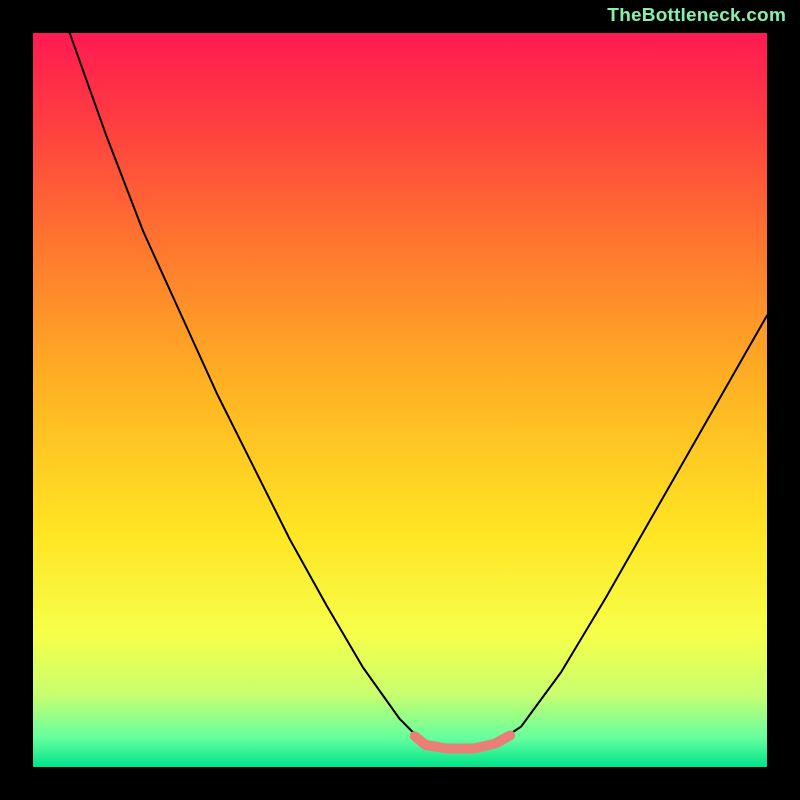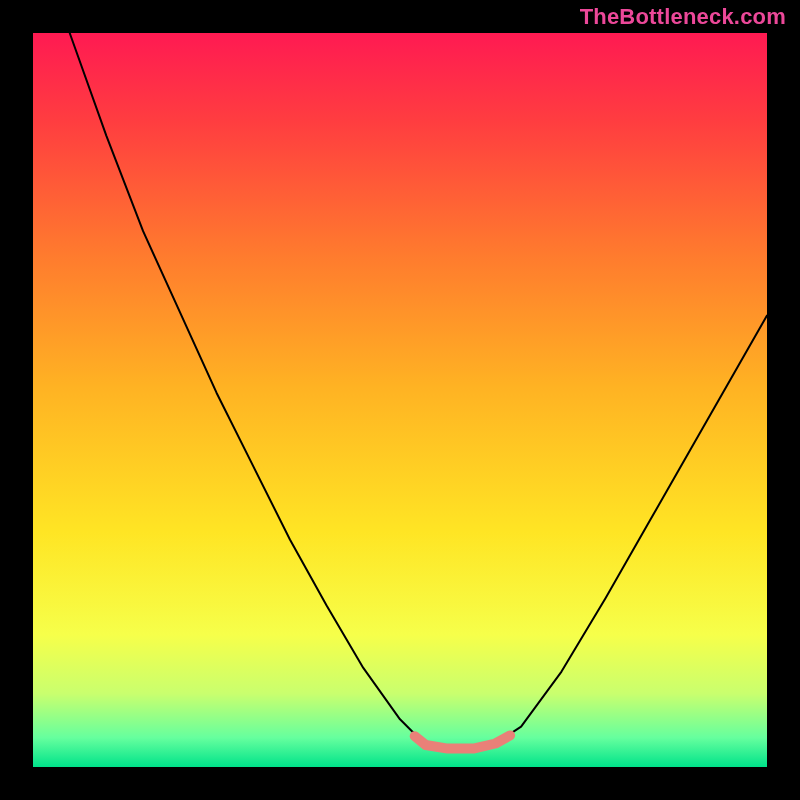--- a/index.html
+++ b/index.html
@@ -14,22 +14,22 @@
   .frame {
     position: relative;
     width: 800px;
     height: 800px;
     background: #000;
   }
   .watermark {
     position: absolute;
     top: 4px;
     right: 14px;
-    color: #ec4899;
-    font-size: 22px;
+    color: #86efac;
+    font-size: 19px;
     font-weight: 600;
     letter-spacing: 0.2px;
     z-index: 5;
   }
   svg {
     position: absolute;
     top: 0;
     left: 0;
   }
 </style>

